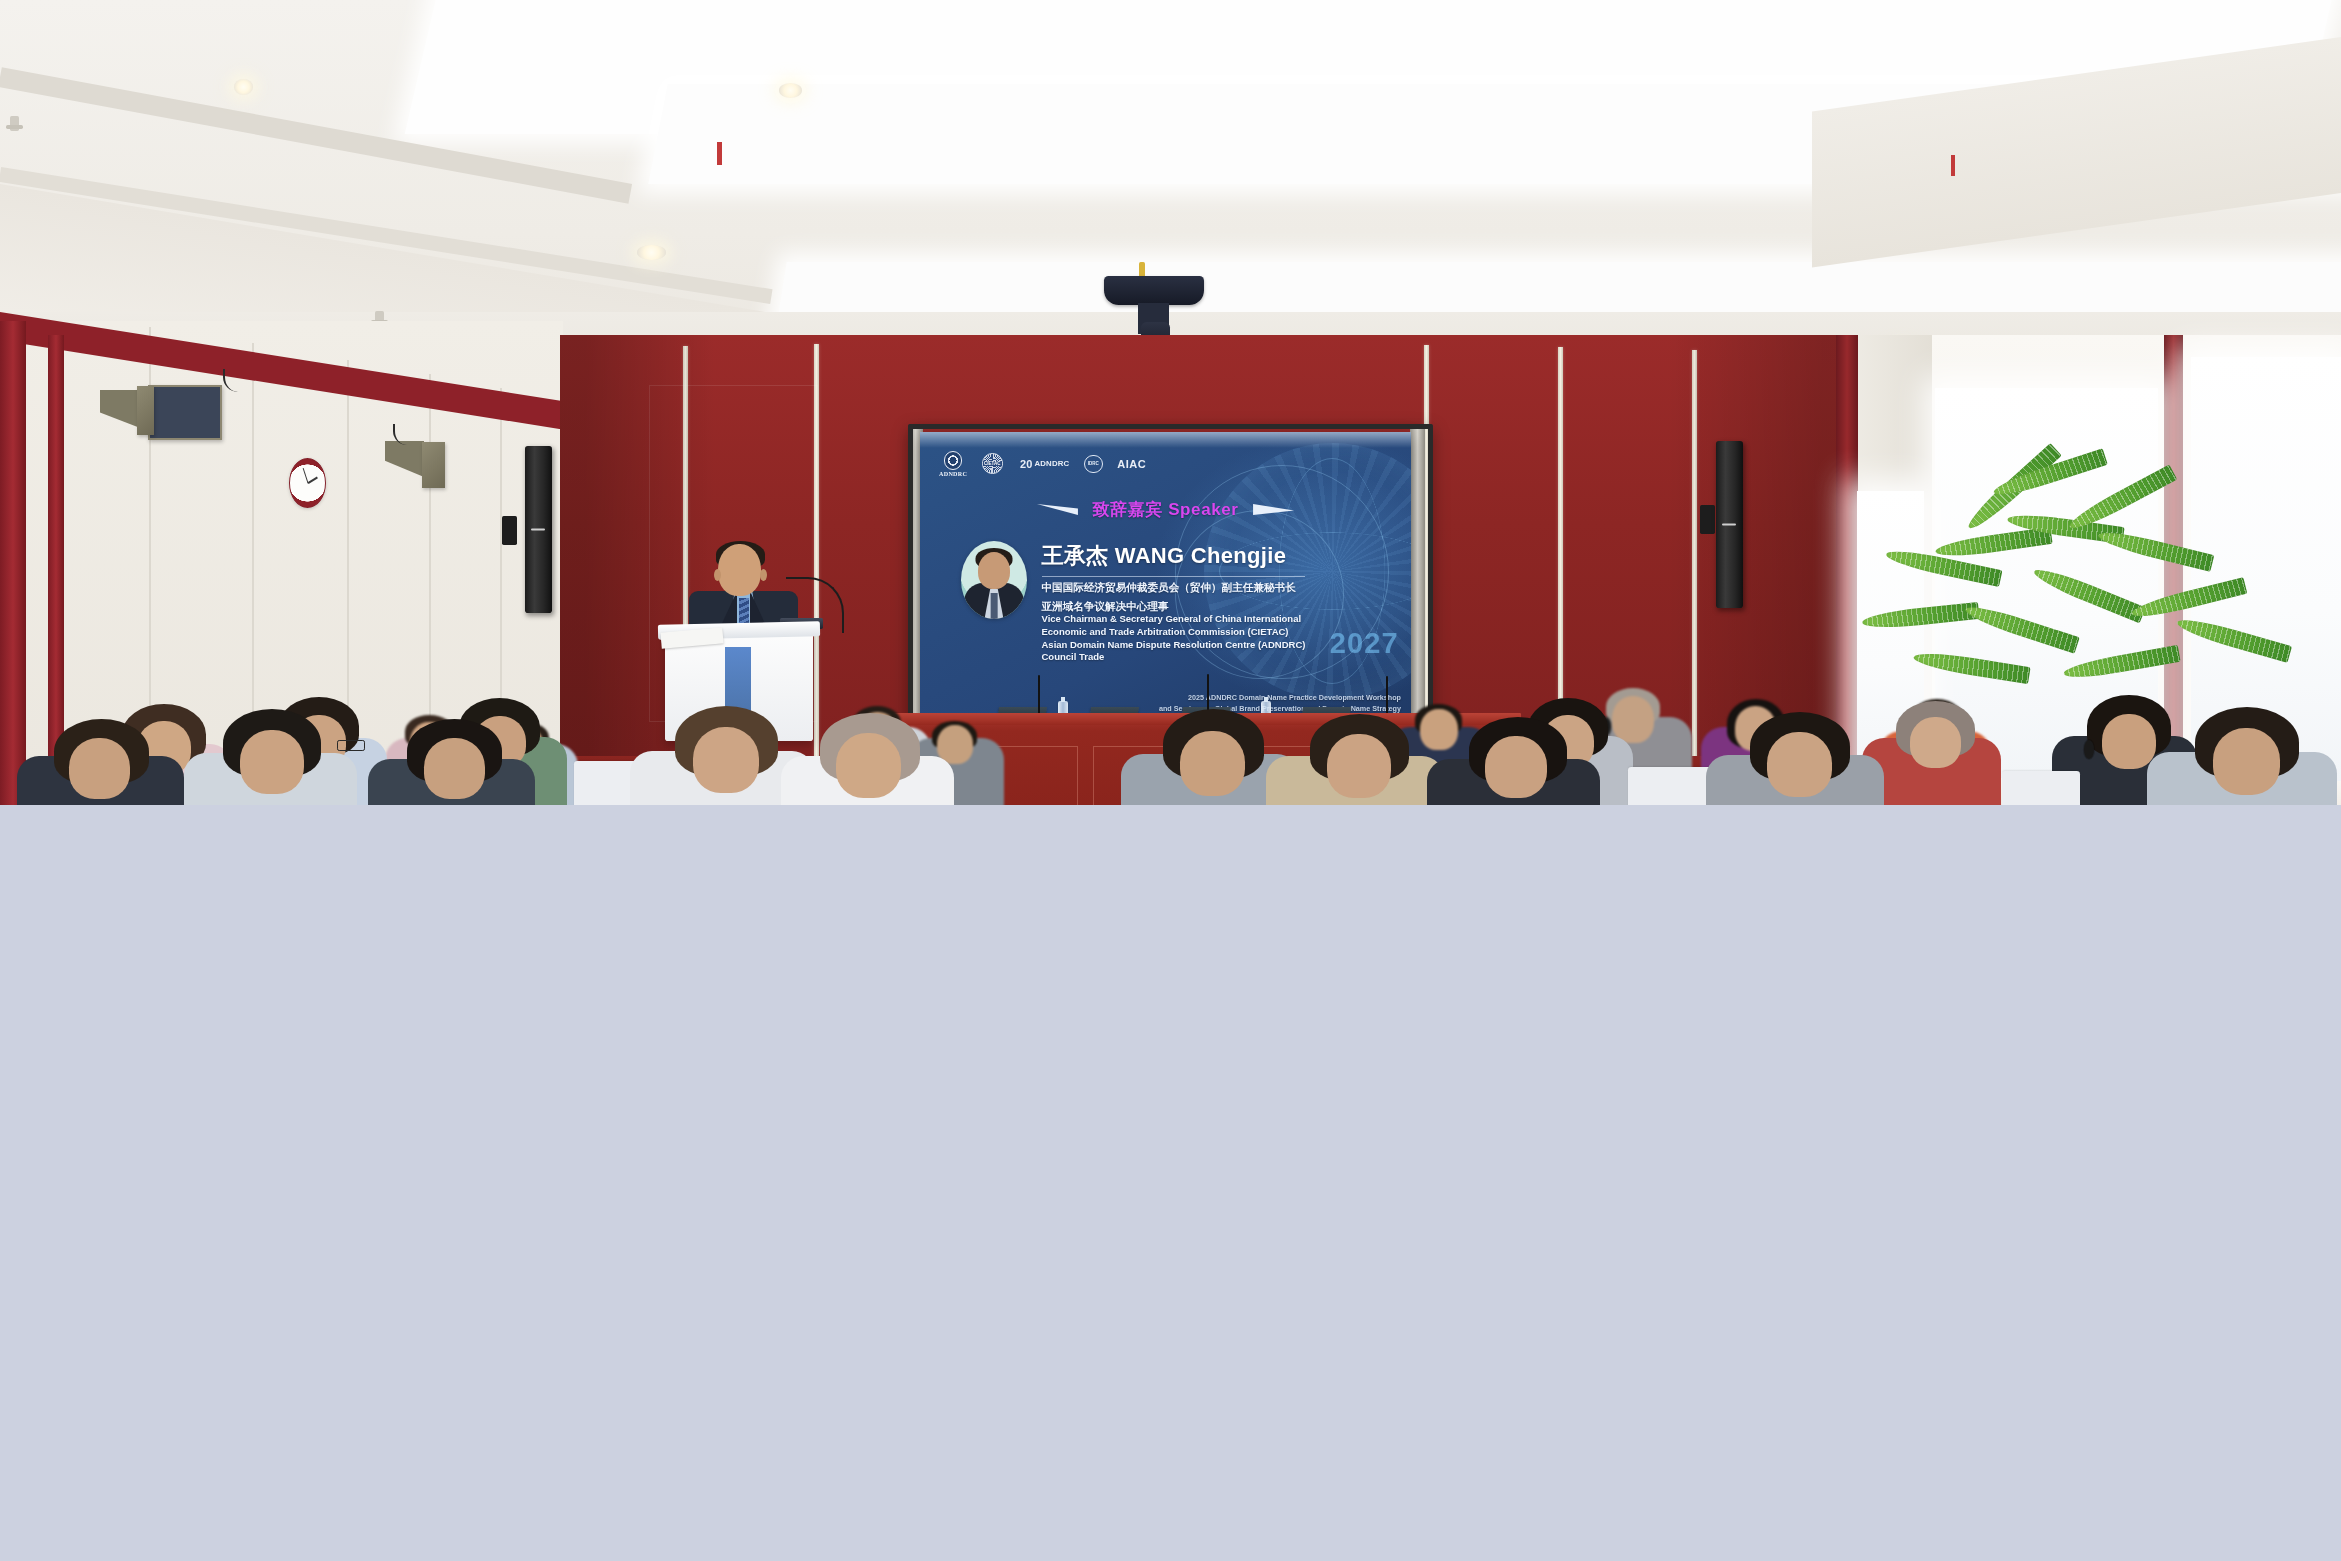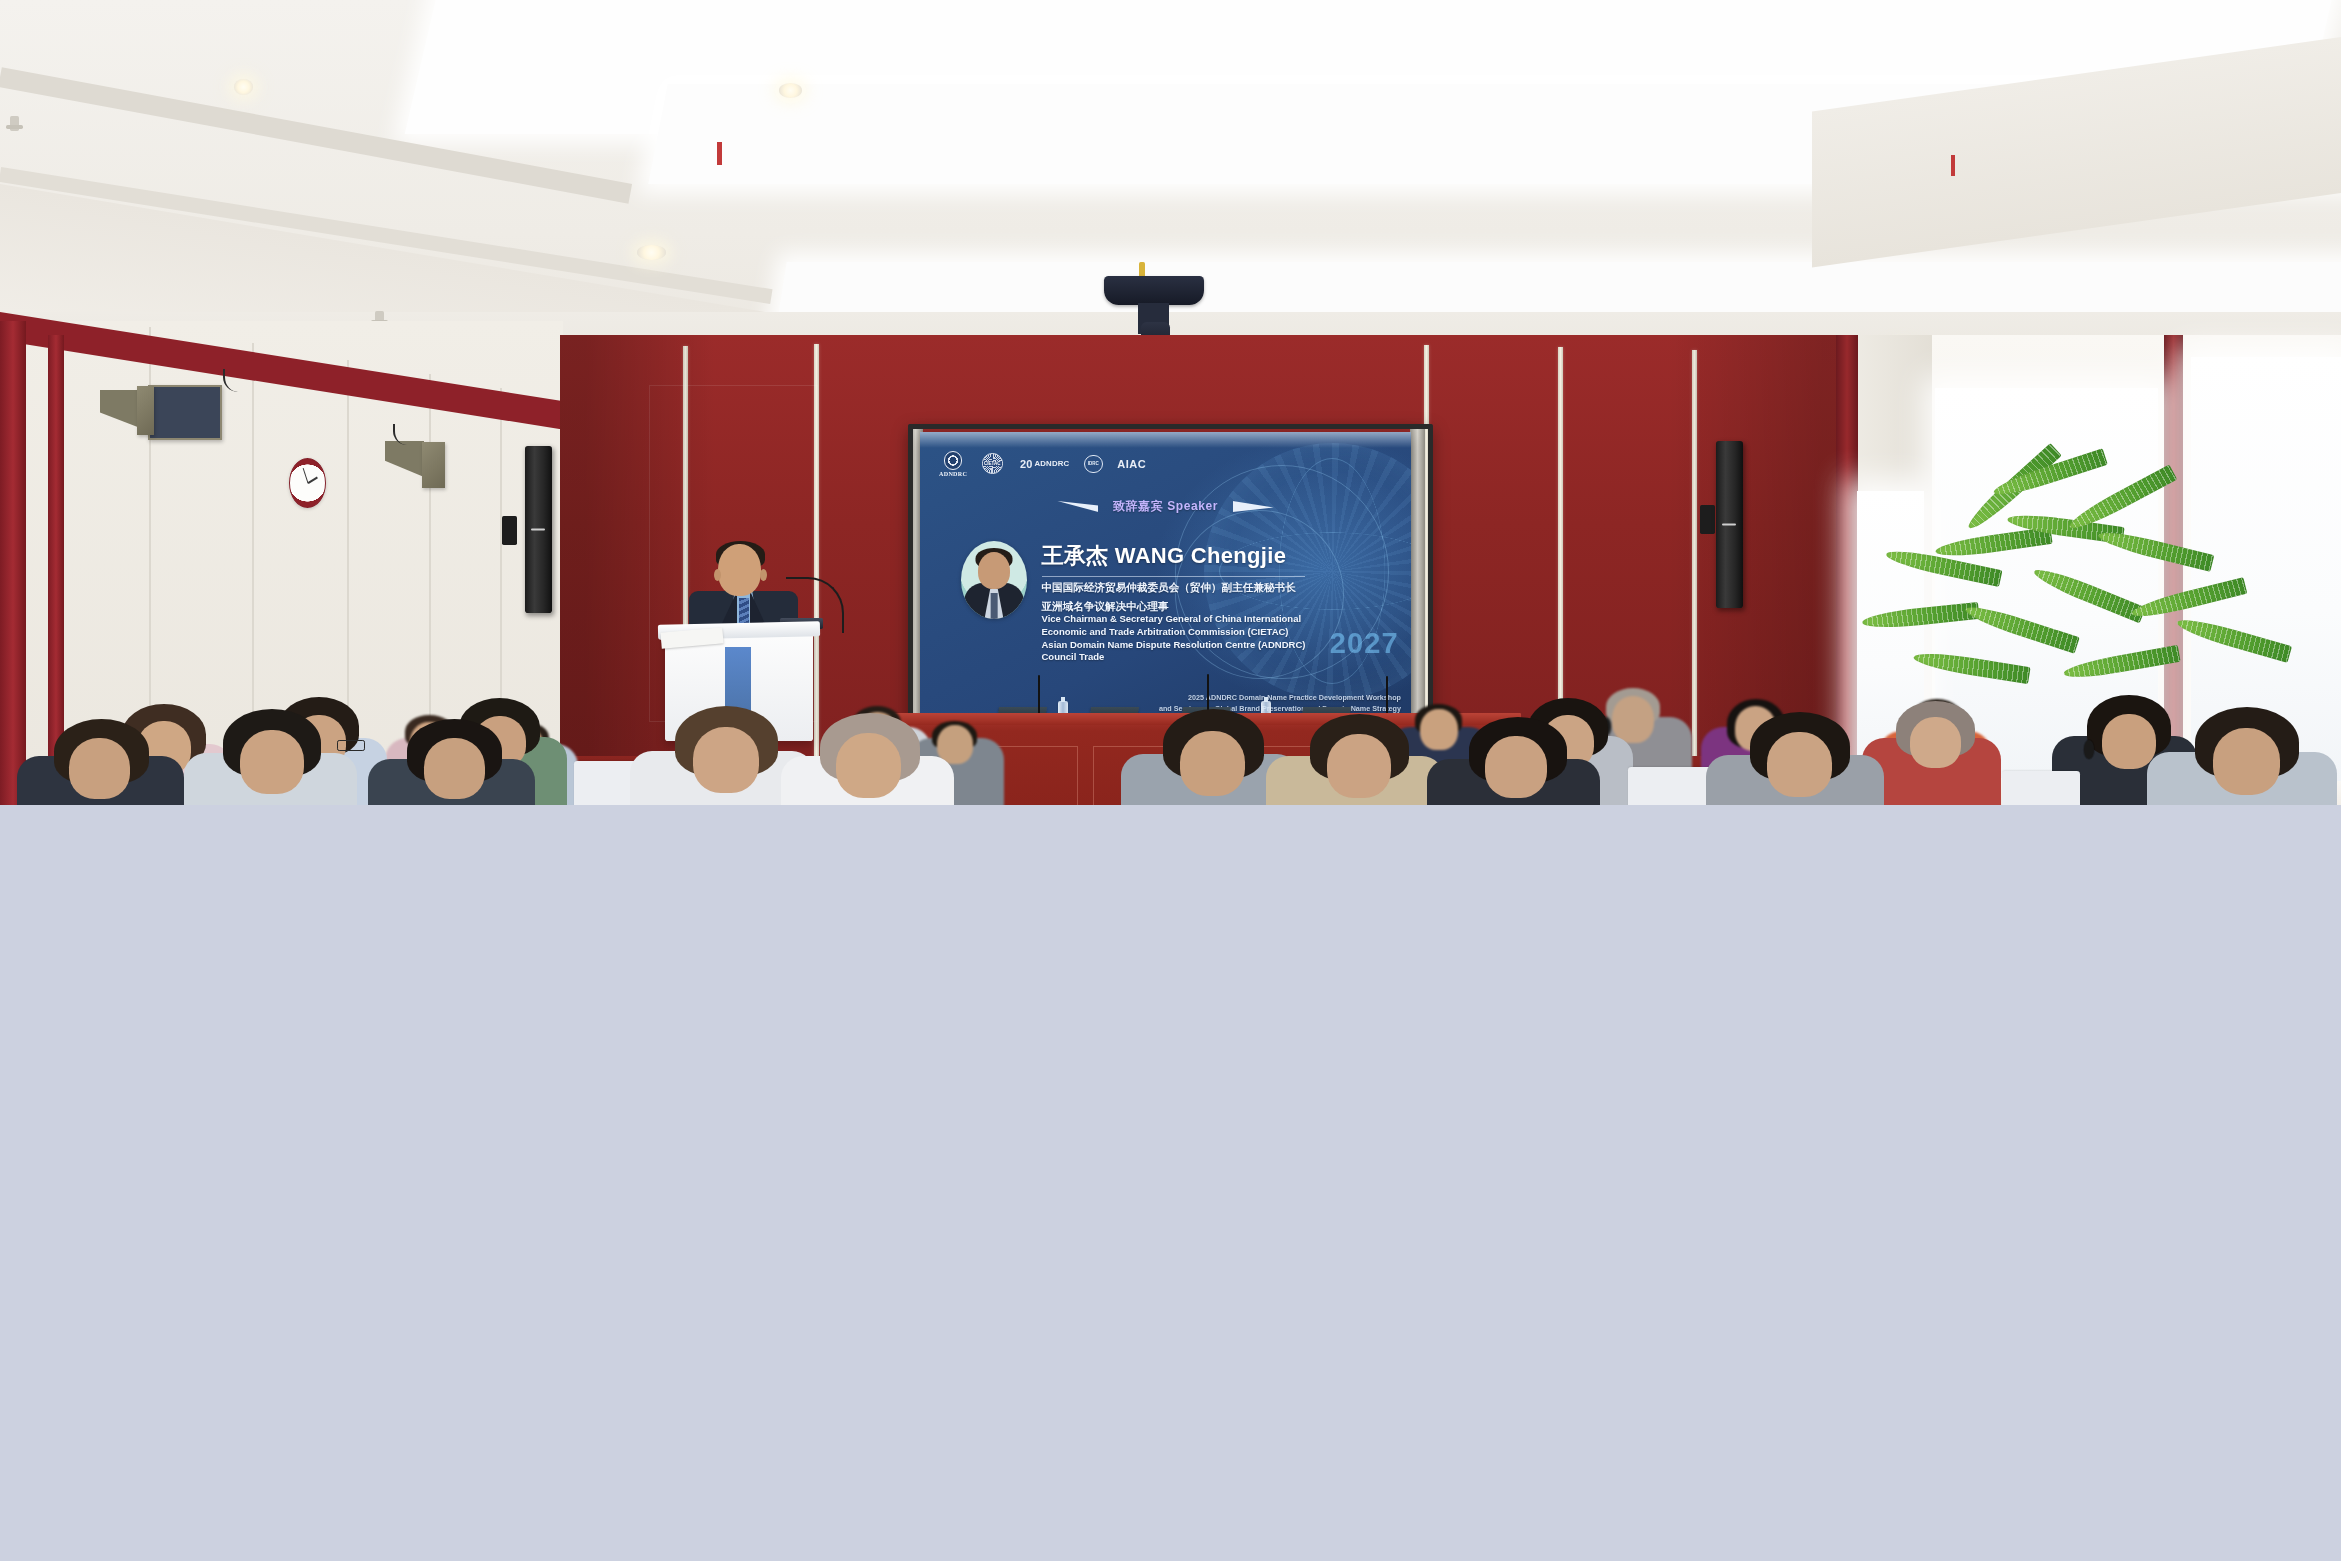--- a/index.html
+++ b/index.html
@@ -254,21 +254,21 @@
     display:flex;align-items:center;justify-content:center;
     font-size:4.5px;font-weight:700;color:#e6eef8;
   }
   .logo-aiac{font-size:11px;font-weight:700;color:#e9eef6;letter-spacing:0.6px;}
 
   .spk-header{
     position:absolute;left:0;right:0;top:66px;
     display:flex;align-items:center;justify-content:center;gap:14.5px;
   }
   .spk-header-txt{
-    color:#c4b5fd;font-size:12px;font-weight:600;letter-spacing:0.6px;
+    color:#d946ef;font-size:17px;font-weight:600;letter-spacing:0.6px;
     text-shadow:0 0.6px 1.7px rgba(0,0,0,.35);
   }
   .tri-l{width:41px;height:11px;background:#e8f0fb;clip-path:polygon(0 0,100% 42%,100% 100%);}
   .tri-r{width:41px;height:11px;background:#e8f0fb;clip-path:polygon(0 0,100% 58%,0 100%);}
 
   .spk-block{
     position:absolute;left:41px;top:109px;display:flex;gap:14.5px;align-items:flex-start;
   }
   .spk-portrait{
     width:66px;height:78px;border-radius:50%;

